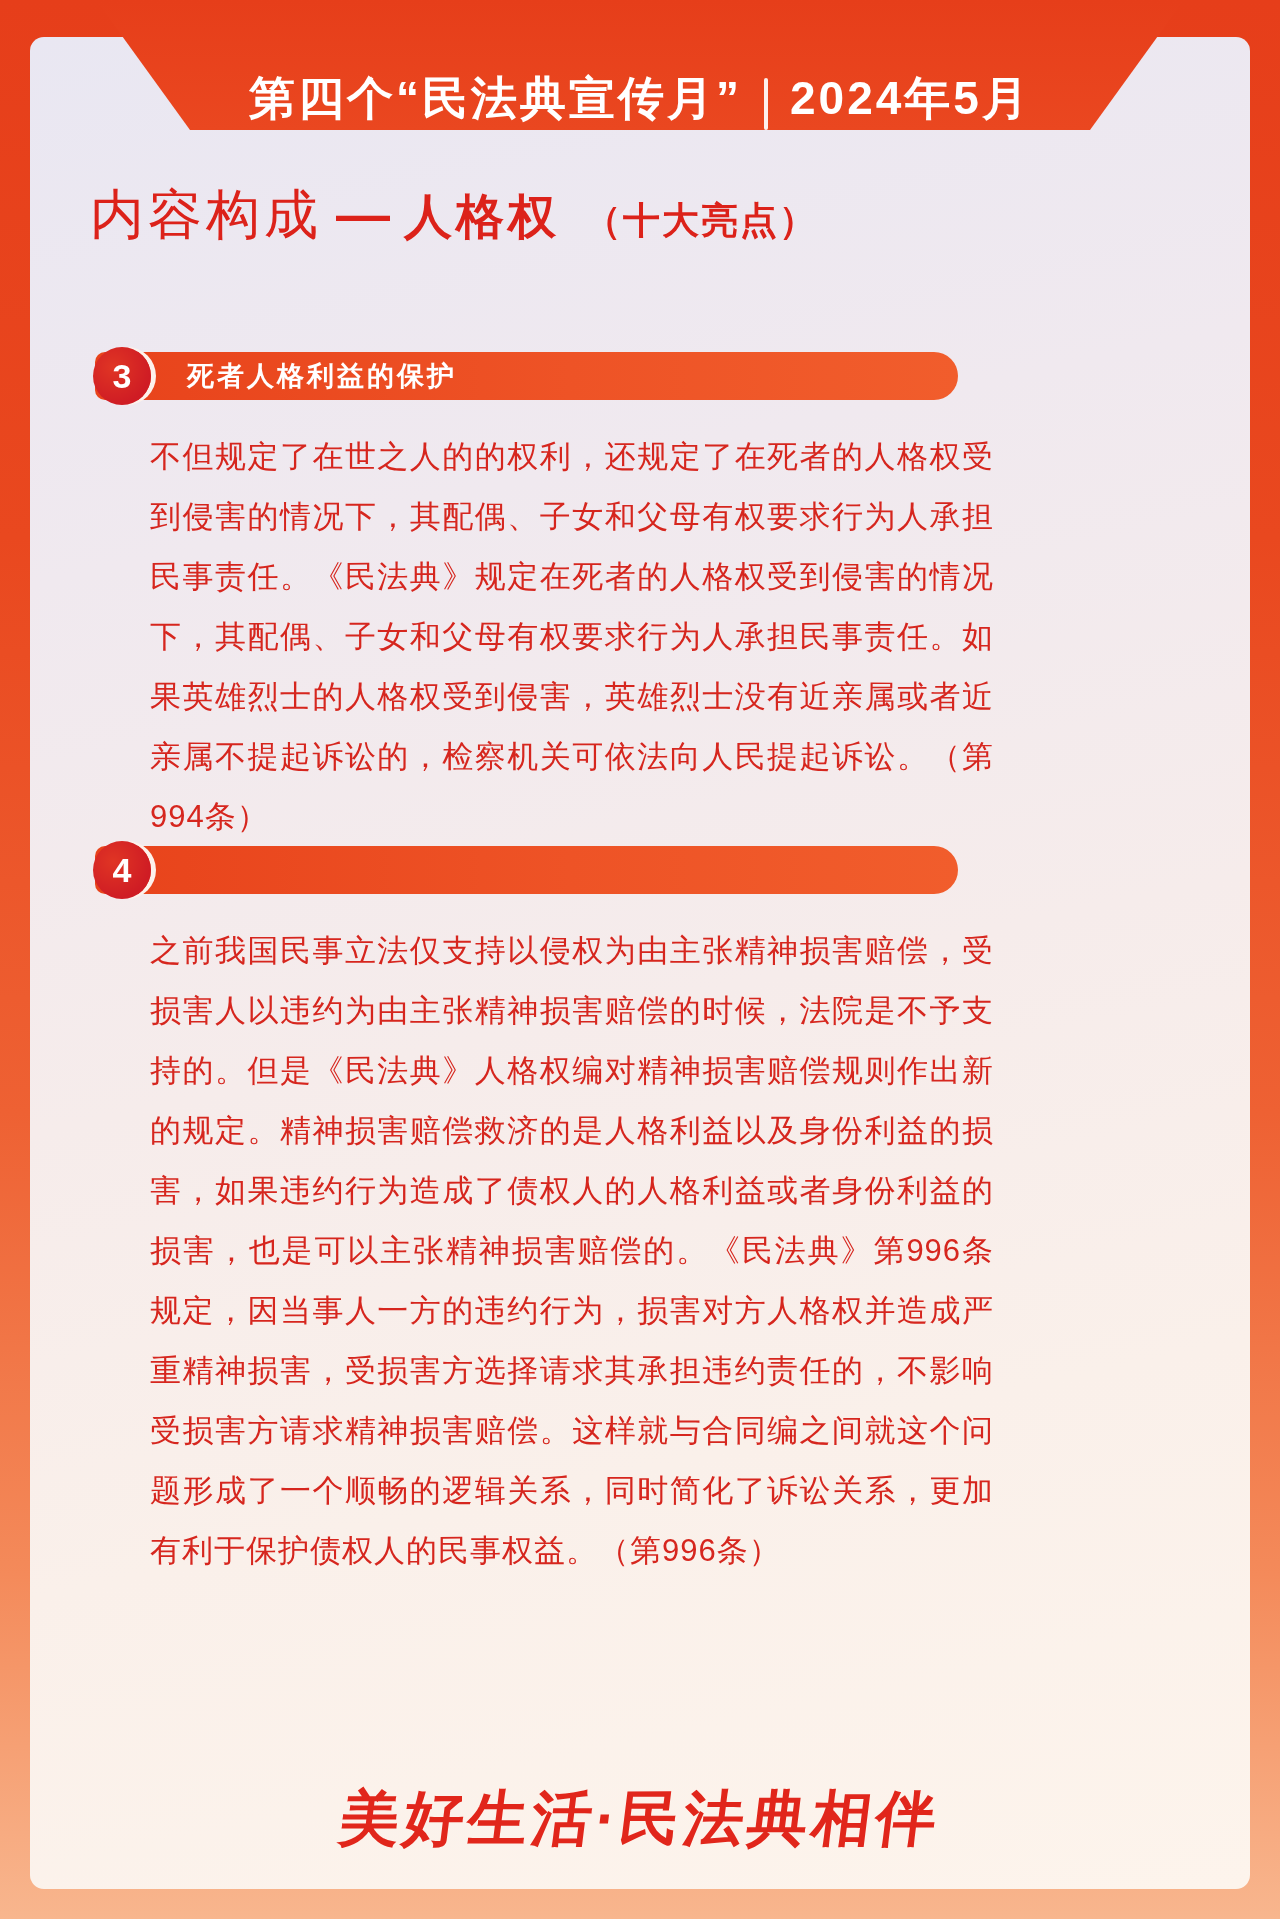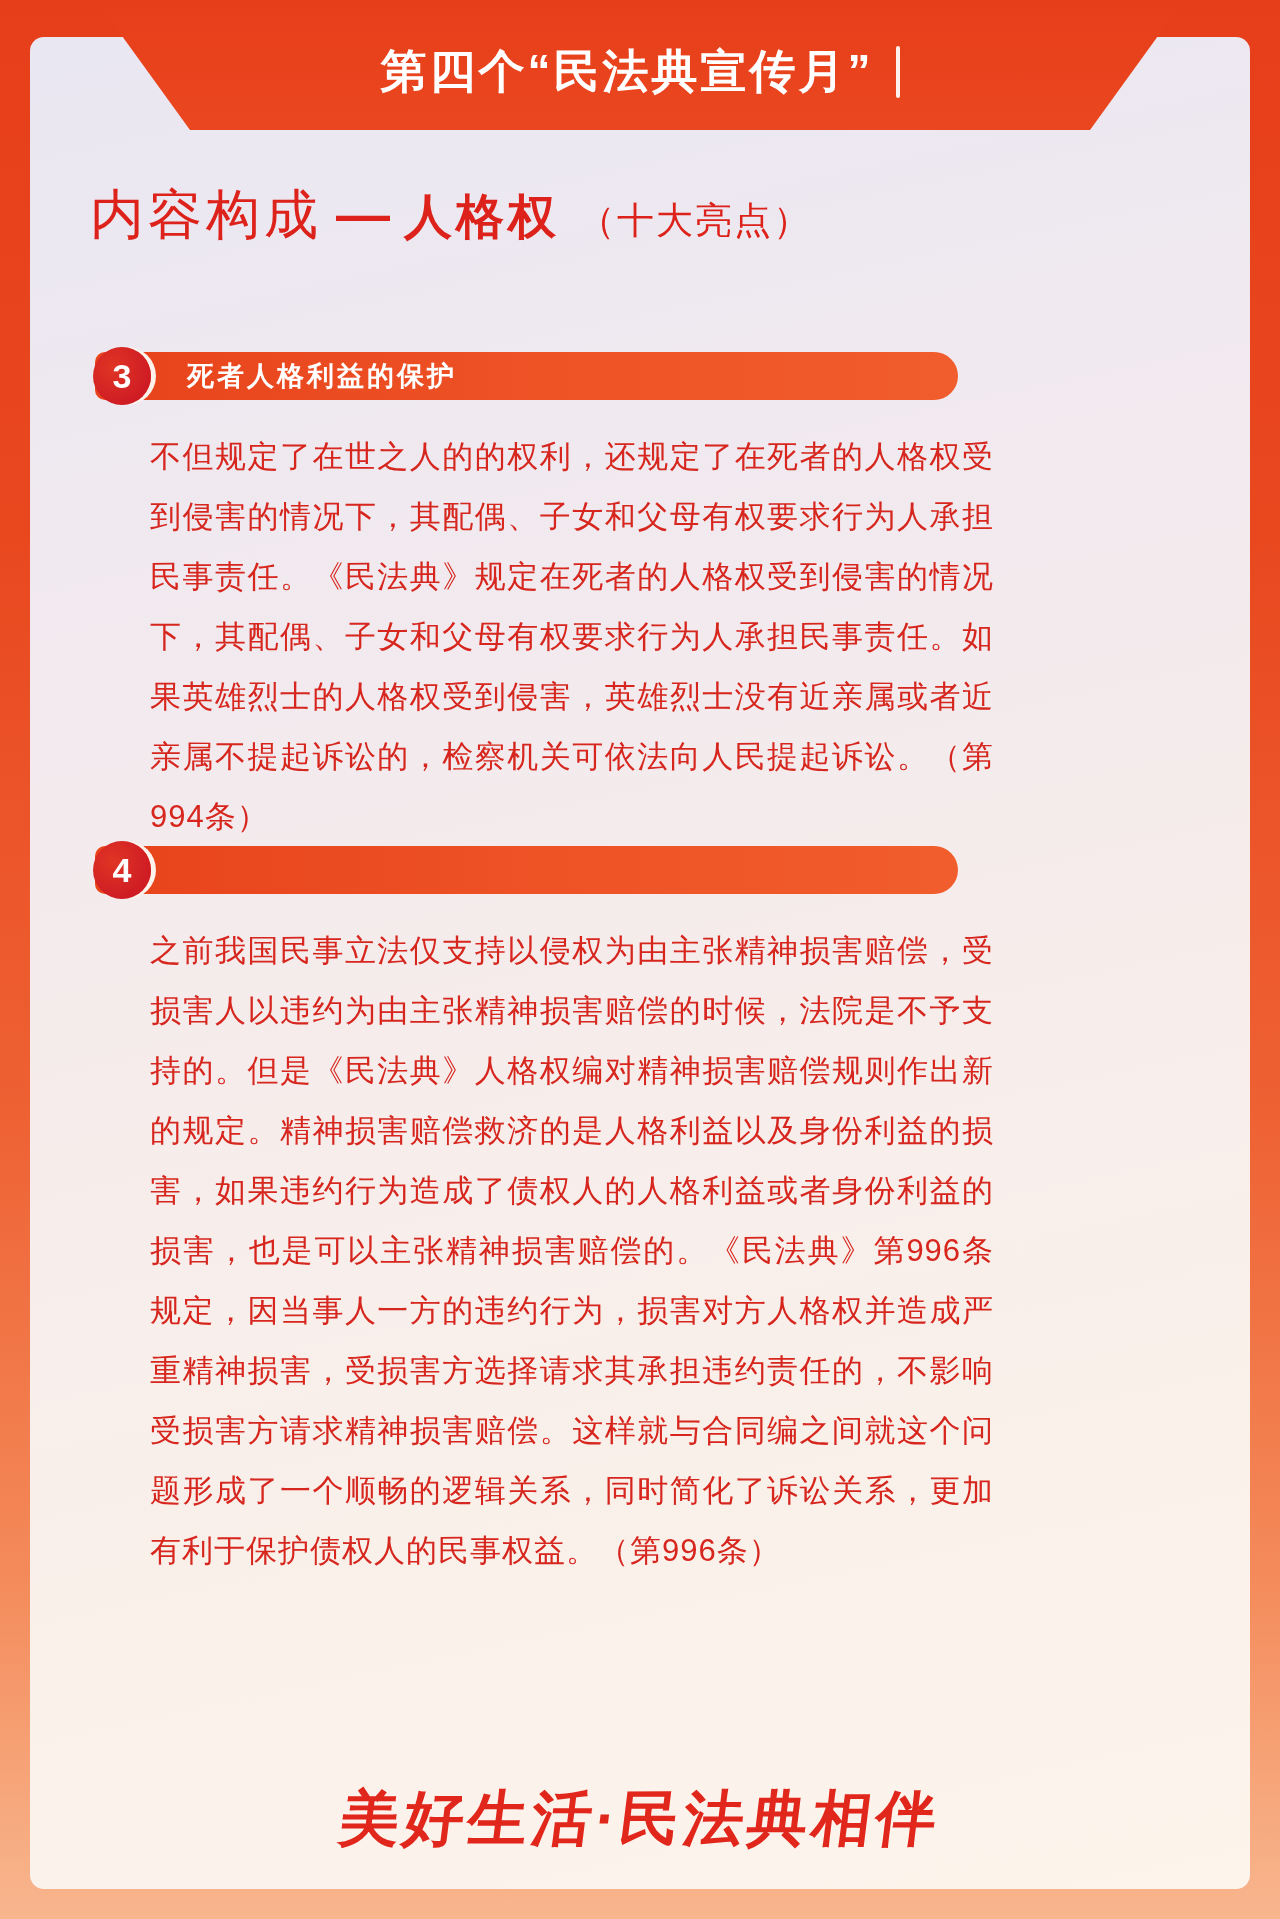--- a/index.html
+++ b/index.html
@@ -15,32 +15,32 @@
     position:absolute; left:30px; right:30px; top:37px; bottom:30px;
     border-radius:14px;
     background:linear-gradient(168deg,#e9e7f2 0%,#f0e9ef 26%,#f6eceb 52%,#faf0ea 74%,#fdf4ec 100%);
   }
 
   
   .banner{
     position:absolute; top:0; left:96px; width:1088px; height:130px;
     background:linear-gradient(180deg,#e63e1a,#ea4720);
     clip-path:polygon(0 0,100% 0,calc(100% - 94px) 100%,94px 100%);
-    display:flex; align-items:center; justify-content:center;
+    display:flex; align-items:flex-end; justify-content:center;
     padding-top:14px; gap:22px;
   }
   .banner-text{ color:#ffffff; font-size:46px; font-weight:600; letter-spacing:3px; }
   .banner-divider{ width:4px; height:52px; background:#ffffff; opacity:.92; border-radius:2px; }
 
   
   .page-title{ position:absolute; top:142px; left:60px; color:#dc221a; white-space:nowrap; }
   .page-title .t-prefix{ font-size:54px; font-weight:500; letter-spacing:4px; }
   .page-title .t-dash{ font-size:54px; font-weight:800; margin:0 14px; }
   .page-title .t-main{ font-size:48px; font-weight:700; letter-spacing:4px; }
-  .page-title .t-note{ font-size:37px; font-weight:400; margin-left:18px; letter-spacing:2px; }
+  .page-title .t-note{ font-size:37px; font-weight:700; margin-left:24px; letter-spacing:2px; }
 
   
   .section{ position:absolute; left:0; width:100%; }
   .sec-3{ top:315px; }
   .sec-4{ top:809px; }
 
   .sec-bar{
     position:relative; margin-left:65px; width:863px; height:48px;
     background:linear-gradient(90deg,#e8431b 0%,#ee5326 55%,#f15d2c 100%);
     border-radius:10px 24px 24px 10px;
@@ -100,13 +100,14 @@
 
   <div class="footer">
     <span class="footer-slogan">美好生活·民法典相伴</span>
   </div>
 
 </div>
 
 <div class="banner">
   <span class="banner-text">第四个“民法典宣传月”</span>
   <span class="banner-divider"></span>
+  <span class="banner-text">2024年5月</span>
 </div>
 
 </body></html>

